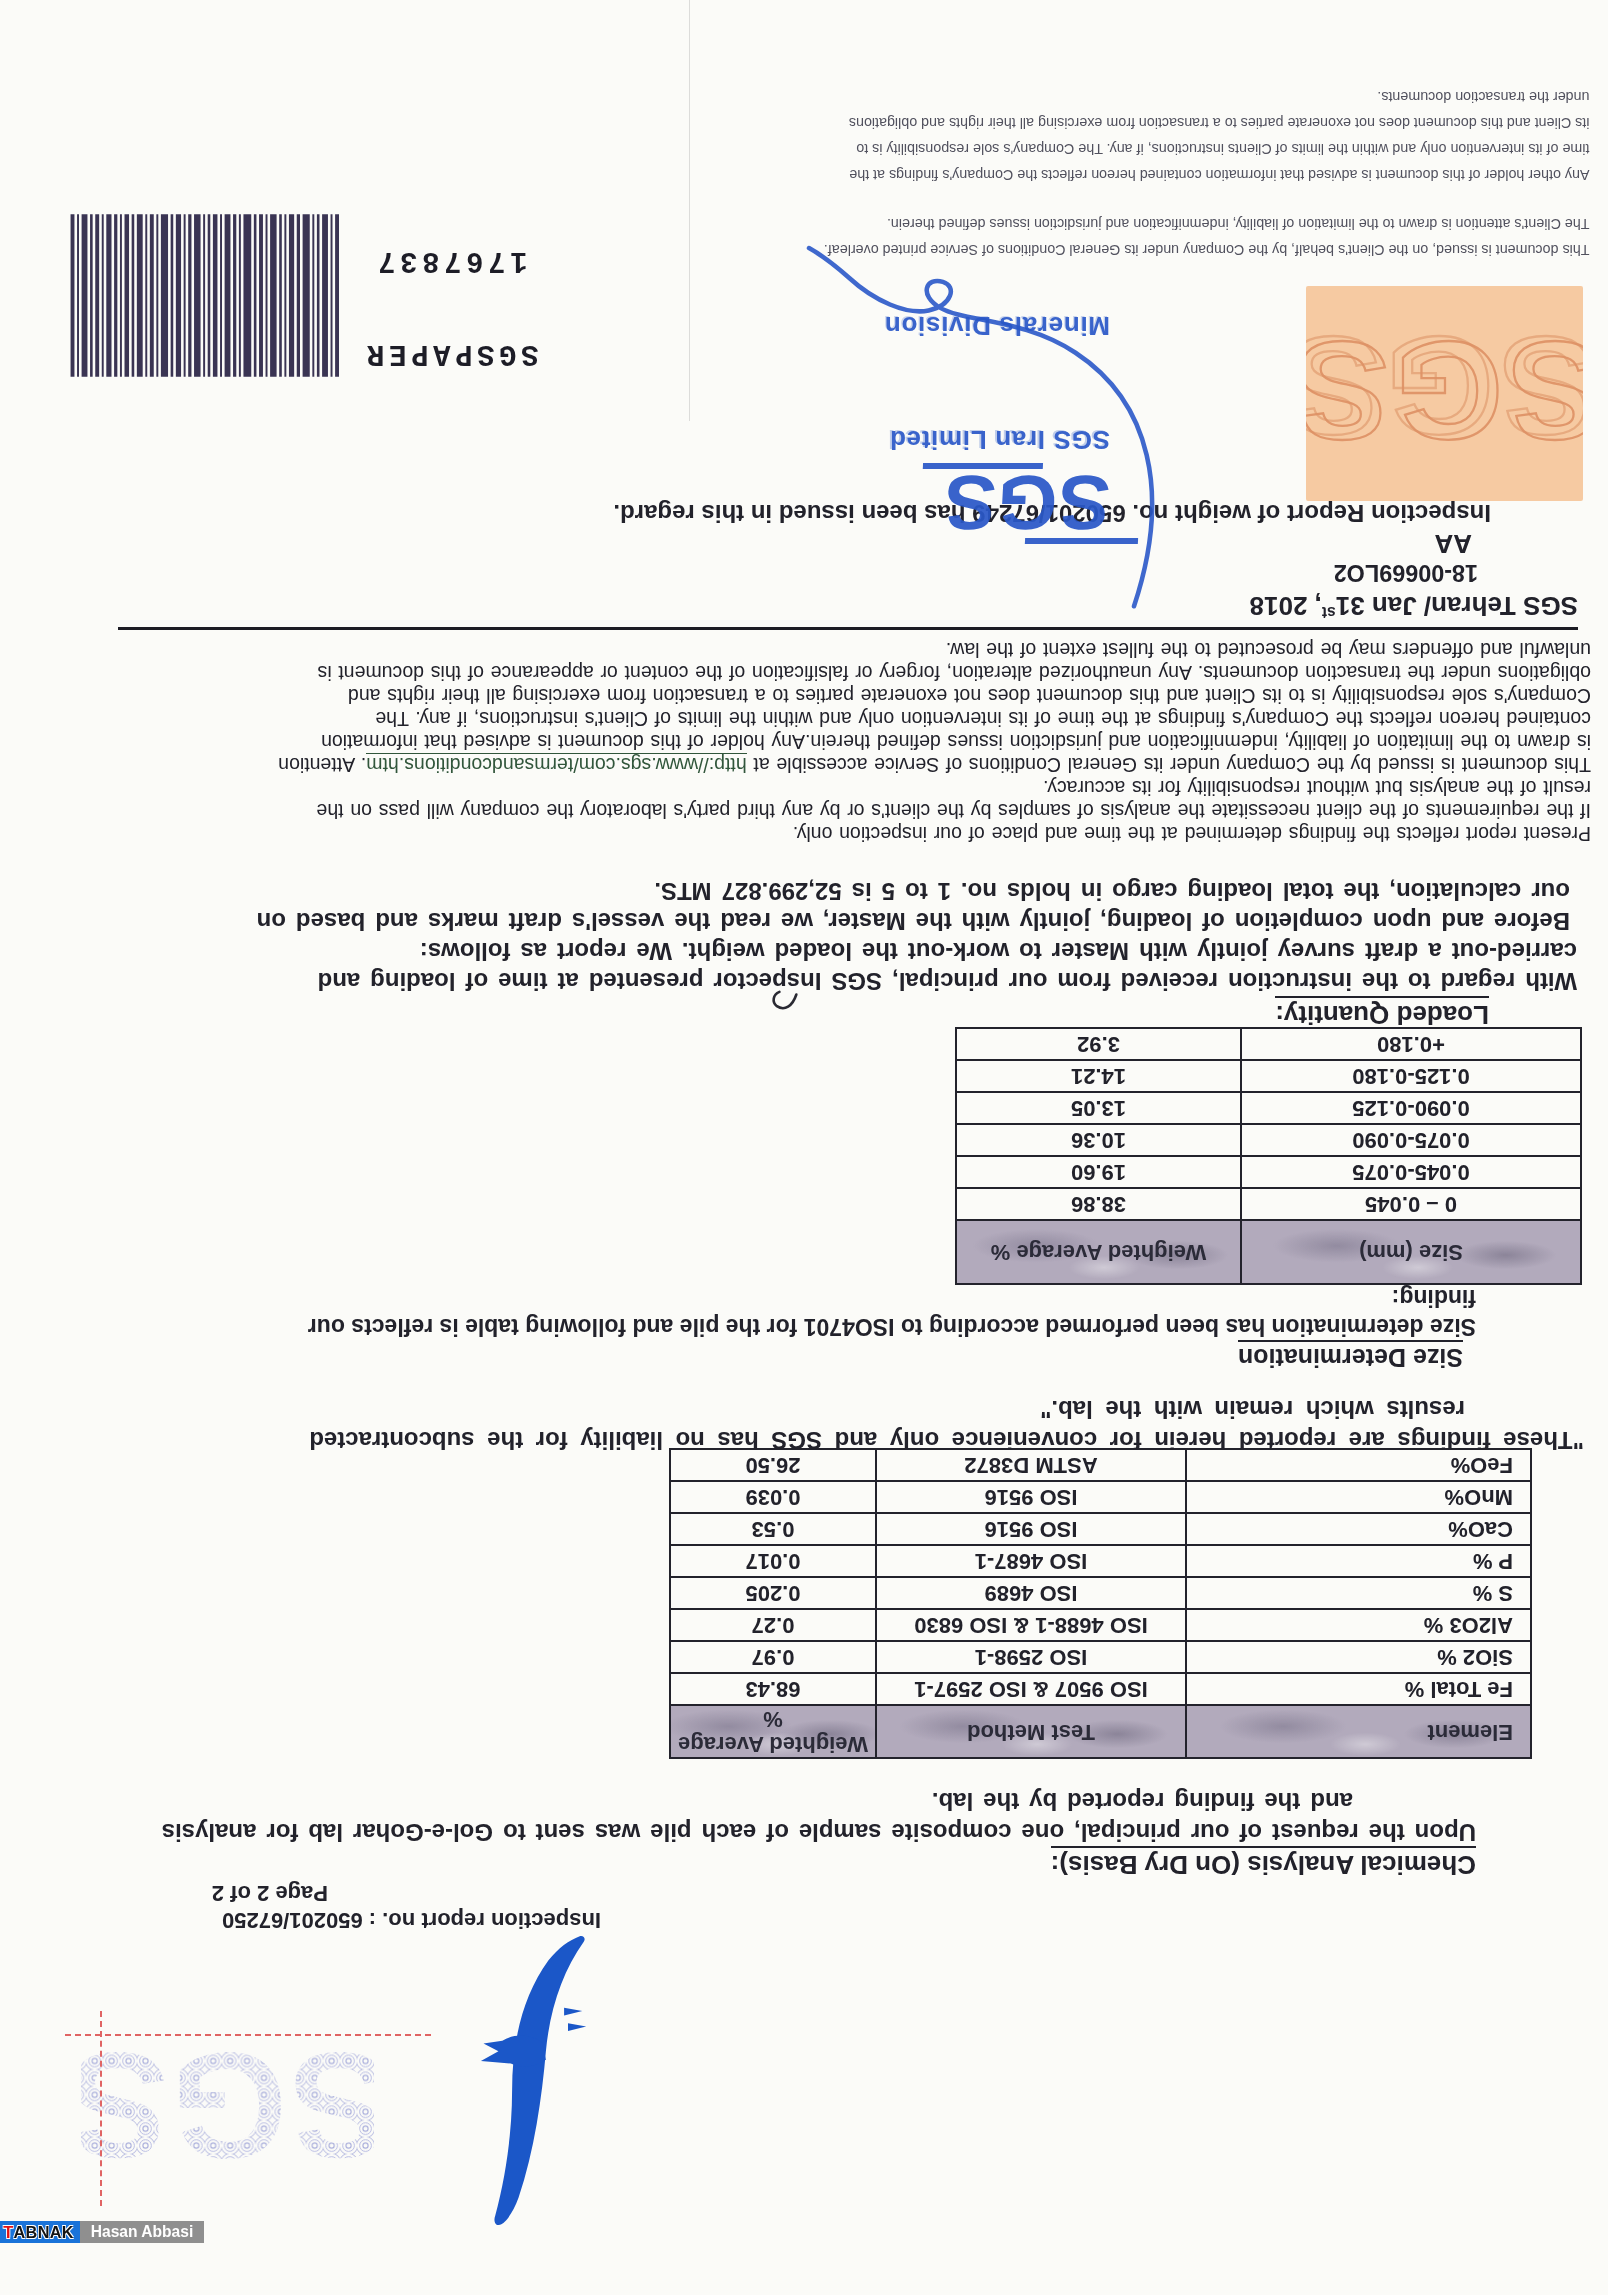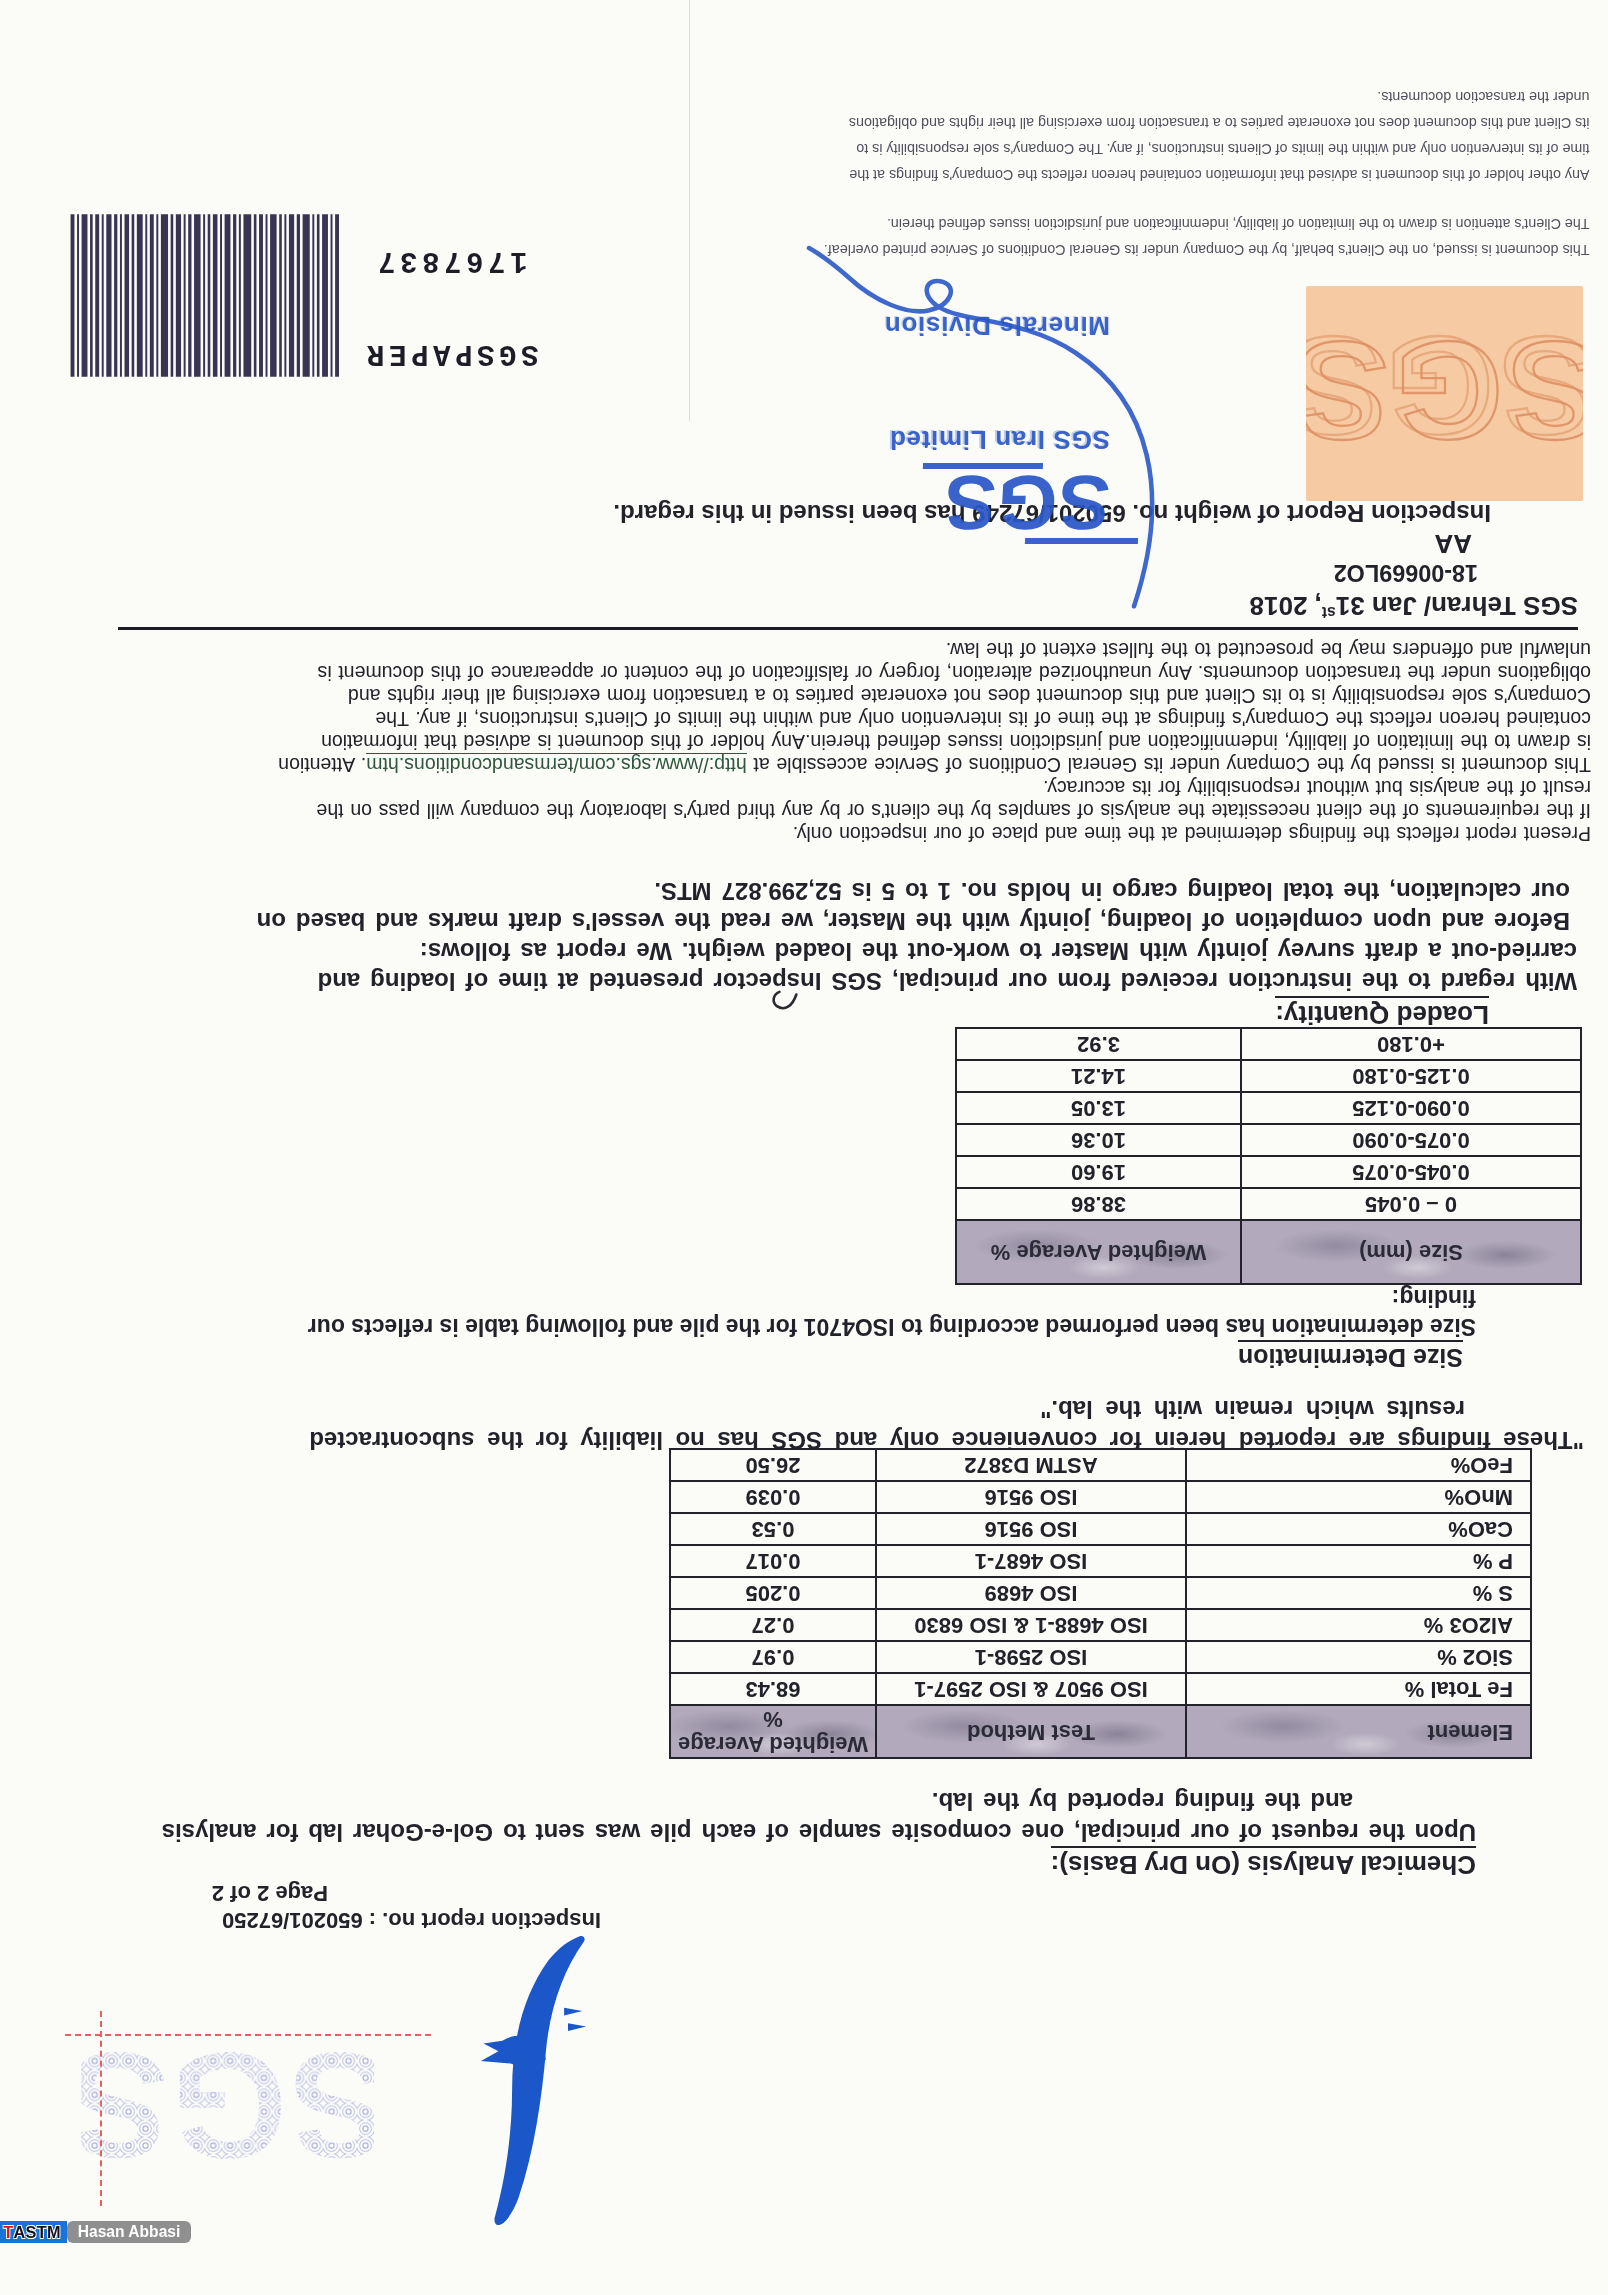--- a/index.html
+++ b/index.html
@@ -77,21 +77,21 @@
               font-size:29px; letter-spacing:4.6px; color:#1d1d27; }
 
   
   .wm { position:absolute; left:0; top:2221px; height:22px; display:flex; z-index:50;
         font-family:"Liberation Sans", sans-serif; }
   .wm-brand { background:#1a73d9; display:flex; align-items:center; padding:0 6.5px 0 3.3px;
               font-size:16.3px; font-weight:900; color:#141414; letter-spacing:0.3px;
               text-shadow:-0.7px -0.7px 0 #fff, 0.7px -0.7px 0 #fff, -0.7px 0.7px 0 #fff, 0.7px 0.7px 0 #fff; }
   .wm-brand .t { color:#e21313; }
   .wm-name { background:#8f8f8f; display:flex; align-items:center; padding:0 10.4px;
-             font-size:15.6px; font-weight:600; color:#fff;border-radius:6px; }
+             font-size:15.6px; font-weight:600; color:#fff; }
 </style>
 </head>
 <body>
 
 <div class="page">
   <div class="doc">
 
     <div class="abs b" style="left:1008px; top:362px; font-size:22px;">Inspection report no. : 650201/67250</div>
     <div class="abs b" style="left:1281px; top:389px; font-size:22px;">Page 2 of 2</div>
 
@@ -330,18 +330,18 @@
       <div>time of its intervention only and within the limits of Clients instructions, if any. The Company's sole responsibility is to</div>
       <div>its Client and this document does not exonerate parties to a transaction from exercising all their rights and obligations</div>
       <div>under the transaction documents.</div>
     </div>
 
   </div>
 
   <div class="wm">
     <div class="wm-brand">
         <span class="t">T</span>
-        <span>ASTM</span>
+        <span>ABNAK</span>
       </div>
     <div class="wm-name">Hasan Abbasi</div>
   </div>
 </div>
 
 
 </body></html>

